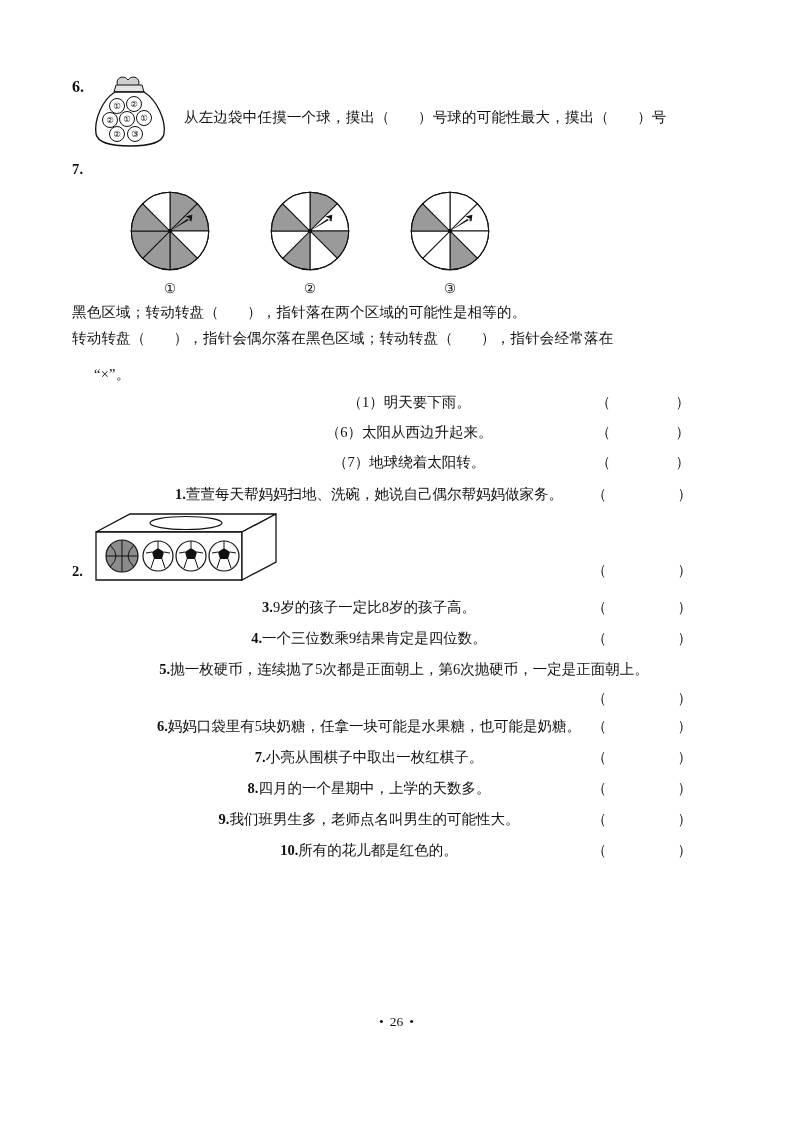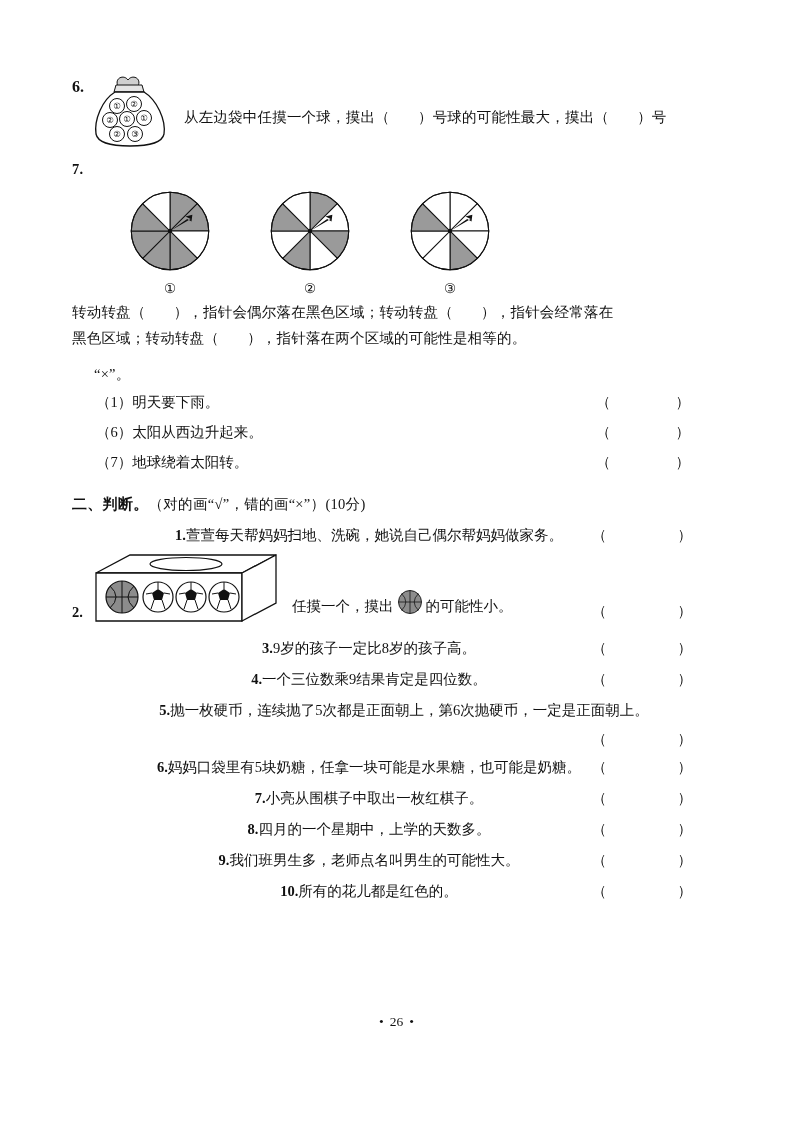--- a/index.html
+++ b/index.html
@@ -72,20 +72,21 @@
     font-size: 13.5px;
     margin-top: 2px;
   }
 
   
   .sub-item {
     font-size: 14.5px;
     line-height: 30px;
     margin-left: 24px;
     position: relative;
+    text-align: center;
   }
   .paren-right {
     position: absolute;
     right: 20px;
     font-size: 14.5px;
     letter-spacing: 12px;
   }
 
   
   .section-head {
@@ -275,24 +276,24 @@
             <g>
               <path d="M50 50 L74 36 L68 33 L76 31 L75 39 L70 36 Z" fill="#111"></path>
               <circle cx="50" cy="50" r="2.5" fill="#111"></circle>
             </g>
           </svg>
           <div class="spinner-label">③</div>
         </div>
 
       </div>
       <div class="line">
+        <span>黑色区域；转动转盘（</span><span class="wide-blank">&nbsp;&nbsp;&nbsp;&nbsp;&nbsp;</span><span>），指针落在两个区域的可能性是相等的。</span>
+      </div>
+      <div class="line">
         <span>转动转盘（</span><span class="wide-blank">&nbsp;&nbsp;&nbsp;&nbsp;&nbsp;</span><span>），指针会偶尔落在黑色区域；转动转盘（</span><span class="wide-blank">&nbsp;&nbsp;&nbsp;&nbsp;&nbsp;</span><span>），指针会经常落在</span>
-      </div>
-      <div class="line">
-        <span>黑色区域；转动转盘（</span><span class="wide-blank">&nbsp;&nbsp;&nbsp;&nbsp;&nbsp;</span><span>），指针落在两个区域的可能性是相等的。</span>
       </div>
     </div>
 
     <div class="q" style="margin-top:10px;">
       <div class="line" style="margin-left:22px;">
         <span>“×”。</span>
       </div>
       <div class="sub-item">
         <span>（1）明天要下雨。</span>
         <span class="paren-right">（　　）</span>
@@ -300,23 +301,20 @@
       <div class="sub-item">
         <span>（6）太阳从西边升起来。</span>
         <span class="paren-right">（　　）</span>
       </div>
       <div class="sub-item">
         <span>（7）地球绕着太阳转。</span>
         <span class="paren-right">（　　）</span>
       </div>
     </div>
 
-    <div class="section-head">
-      <span>二、判断。</span><span class="normal">（对的画“√”，错的画“×”）(10分)</span>
-    </div>
 
     <div class="tf-item">
       <span class="num">1.</span><span>萱萱每天帮妈妈扫地、洗碗，她说自己偶尔帮妈妈做家务。</span>
       <span class="tf-paren">（　　）</span>
     </div>
 
     <div class="boxrow">
       <span class="tf-item-q2num">2.</span>
       <div class="box-wrap">
         <svg width="200" height="82" viewBox="0 0 200 82" xmlns="http://www.w3.org/2000/svg">
@@ -346,30 +344,20 @@
             <polygon points="105,38 111,42 109,49 101,49 99,42" fill="#111"></polygon>
             <path d="M105,31 L105,38 M93,43 L99,42 M117,43 L111,42 M98,58 L101,49 M112,58 L109,49" stroke="#111" stroke-width="1" fill="none"></path>
           </g>
           <g>
             <circle cx="138" cy="46" r="15" fill="#fff" stroke="#111" stroke-width="1.2"></circle>
             <polygon points="138,38 144,42 142,49 134,49 132,42" fill="#111"></polygon>
             <path d="M138,31 L138,38 M126,43 L132,42 M150,43 L144,42 M131,58 L134,49 M145,58 L142,49" stroke="#111" stroke-width="1" fill="none"></path>
           </g>
         </svg>
       </div>
-      <div class="box-text">
-        <span>任摸一个，摸出</span>
-        <span class="inline-ball">
-          <svg width="26" height="26" viewBox="0 0 34 34" xmlns="http://www.w3.org/2000/svg">
-            <circle cx="17" cy="17" r="15" fill="#8c8c8c" stroke="#111" stroke-width="1.2"></circle>
-            <path d="M2 17 H32 M17 2 V32 M6 6 Q17 17 6 28 M28 6 Q17 17 28 28" fill="none" stroke="#111" stroke-width="1"></path>
-          </svg>
-        </span>
-        <span>的可能性小。</span>
-      </div>
       <span class="tf-paren-box">（　　）</span>
     </div>
 
     <div class="tf-item">
       <span class="num">3.</span><span>9岁的孩子一定比8岁的孩子高。</span>
       <span class="tf-paren">（　　）</span>
     </div>
 
     <div class="tf-item">
       <span class="num">4.</span><span>一个三位数乘9结果肯定是四位数。</span>

